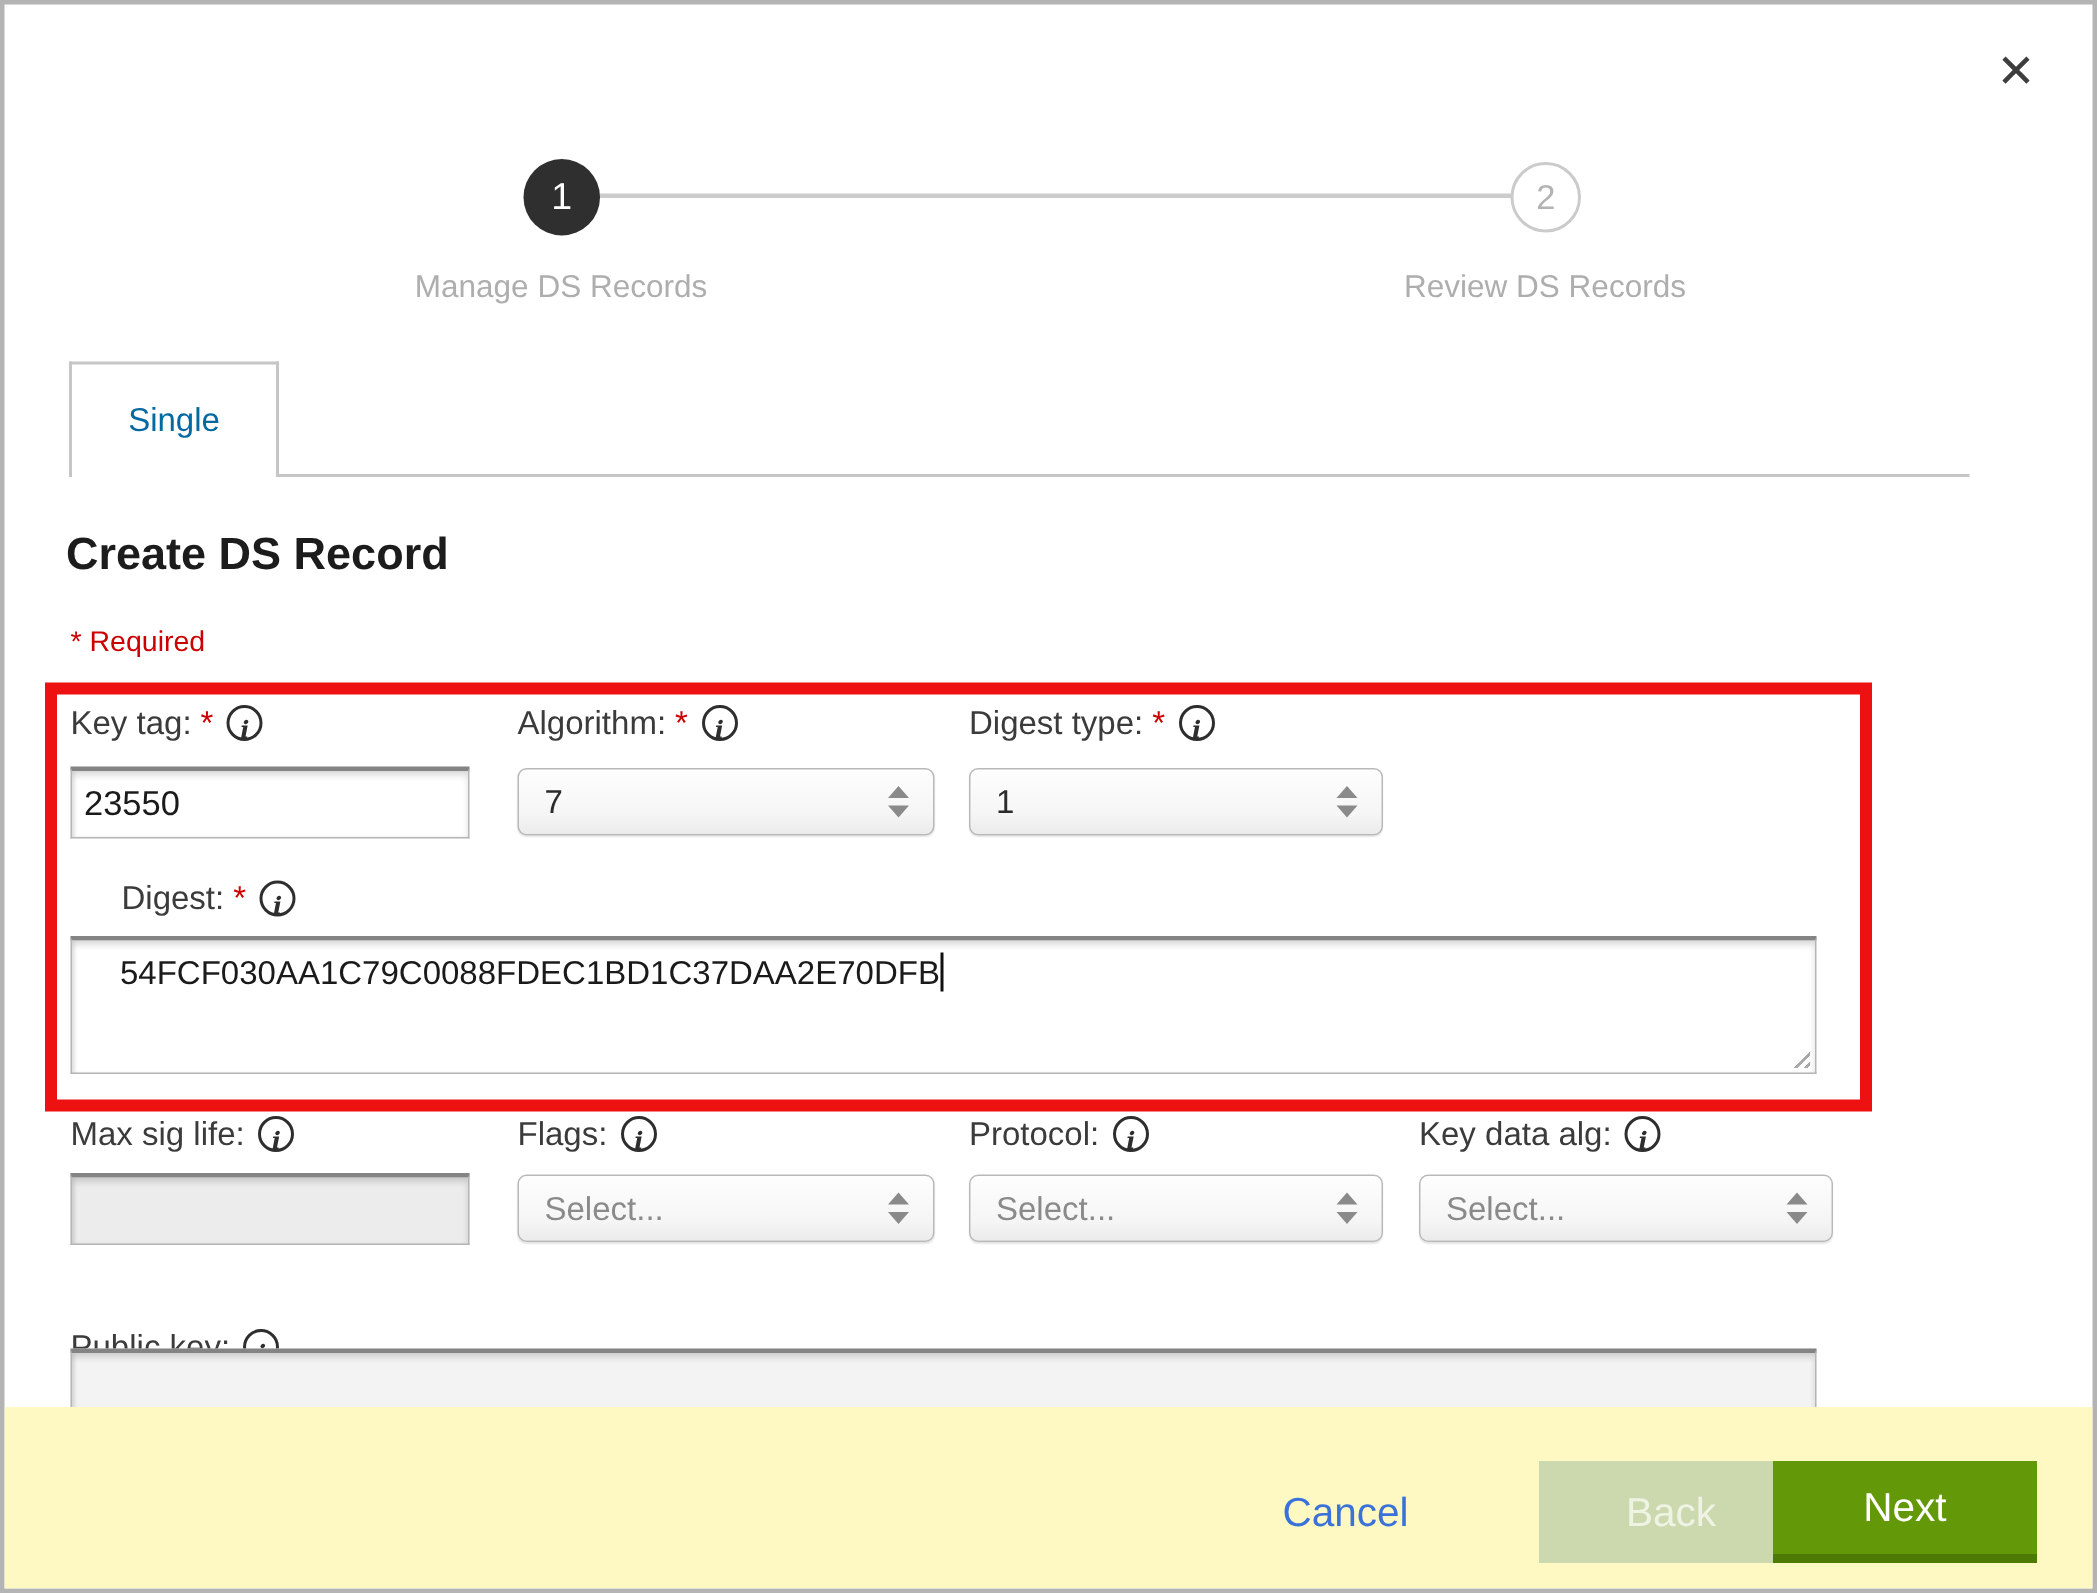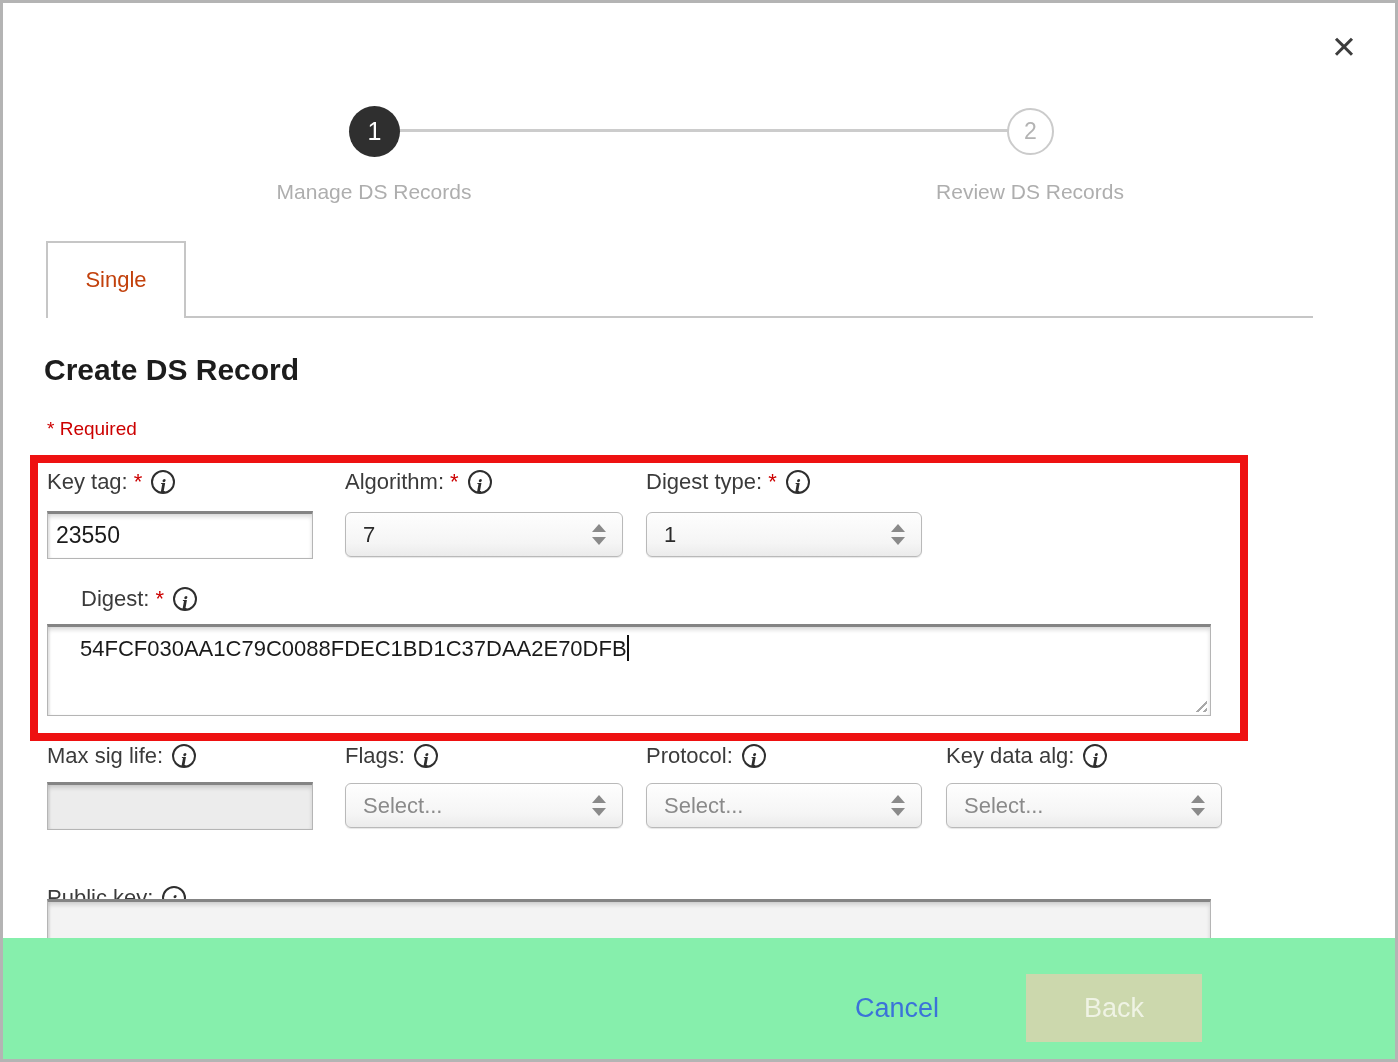--- a/index.html
+++ b/index.html
@@ -22,21 +22,21 @@
   .step-line { position:absolute; left:370px; top:126px; width:658px; height:3px; background:#cccccc; }
   .step-circle { position:absolute; border-radius:50%; text-align:center; }
   .step-1 { left:346px; top:103px; width:51px; height:51px; background:#2f2f2f; color:#ffffff; font-size:25px; line-height:51px; }
   .step-2 { left:1004px; top:105px; width:47px; height:47px; background:#ffffff; border:2px solid #cbcbcb; color:#b3b3b3; font-size:23px; line-height:43px; }
   .step-label { position:absolute; top:177px; width:300px; text-align:center; font-size:21px; color:#aeaeae; }
   .step-label-1 { left:221px; }
   .step-label-2 { left:877px; }
 
   
   .tab-underline { position:absolute; left:182px; top:313px; width:1128px; height:2px; background:#c6c6c6; }
-  .tab { position:absolute; top:238px; height:77px; text-align:center; font-size:22px; color:#c2410c; cursor:pointer; }
+  .tab { position:absolute; top:238px; height:77px; text-align:center; font-size:22px; color:#0369a1; cursor:pointer; }
   .tab-single { left:43px; width:140px; line-height:73px; background:#fff; border:2px solid #c6c6c6; border-bottom:none; }
   .tab-bulk { left:183px; width:145px; line-height:77px; }
 
   .page-title { position:absolute; left:41px; top:350px; font-size:30px; font-weight:bold; color:#1c1c1c; }
   .required-note { position:absolute; left:44px; top:415px; font-size:19px; color:#cc0000; }
 
   .highlight-box { position:absolute; left:27px; top:452px; width:1218px; height:286px; border:8px solid #ee1111; }
 
   
   .flabel { position:absolute; font-size:22px; color:#3b3b3b; white-space:nowrap; }
@@ -73,21 +73,21 @@
     box-shadow:0 1px 1px rgba(0,0,0,0.10);
     font-size:22px; color:#2b2b2b; line-height:43px; padding-left:17px; cursor:pointer;
   }
   .select.placeholder { color:#8a8a8a; }
   .spin { position:absolute; right:16px; top:0; height:100%; width:14px; }
   .spin .up, .spin .down { position:absolute; left:0; width:0; height:0; border-left:7px solid transparent; border-right:7px solid transparent; }
   .spin .up { top:11px; border-bottom:8px solid #8a8a8a; }
   .spin .down { bottom:11px; border-top:8px solid #8a8a8a; }
 
   
-  .footer { position:absolute; left:0; right:0; top:935px; bottom:0; background:#86efac; }
+  .footer { position:absolute; left:0; right:0; top:935px; bottom:0; background:#fef9c3; }
   .cancel-link { position:absolute; left:852px; top:55px; font-size:27px; color:#3b72d9; cursor:pointer; }
   .btn { position:absolute; top:36px; width:176px; height:68px; text-align:center; font-size:27px; cursor:pointer; }
   .btn-back { left:982px; background:#ccd8ad; color:#eff3e4; line-height:68px; cursor:default;margin-left:41px; }
   .btn-next { left:1179px; background:#639909; color:#ffffff; line-height:62px; border-bottom:6px solid #4d7a05; }
 </style>
 </head>
 <body>
 
 <div class="modal">
 
@@ -178,15 +178,16 @@
   </div>
 
   <div class="flabel" style="left:44px; top:857px;margin-top:25px;">
     <span>Public key:</span><span class="info"><i>i</i></span>
   </div>
   <div class="tinput" style="left:44px; top:896px; width:1164px; height:90px; background:#f3f3f3;"></div>
 
   <div class="footer">
     <div class="cancel-link">Cancel</div>
     <div class="btn btn-back">Back</div>
+    <div class="btn btn-next">Next</div>
   </div>
 
 </div>
 
 </body></html>

